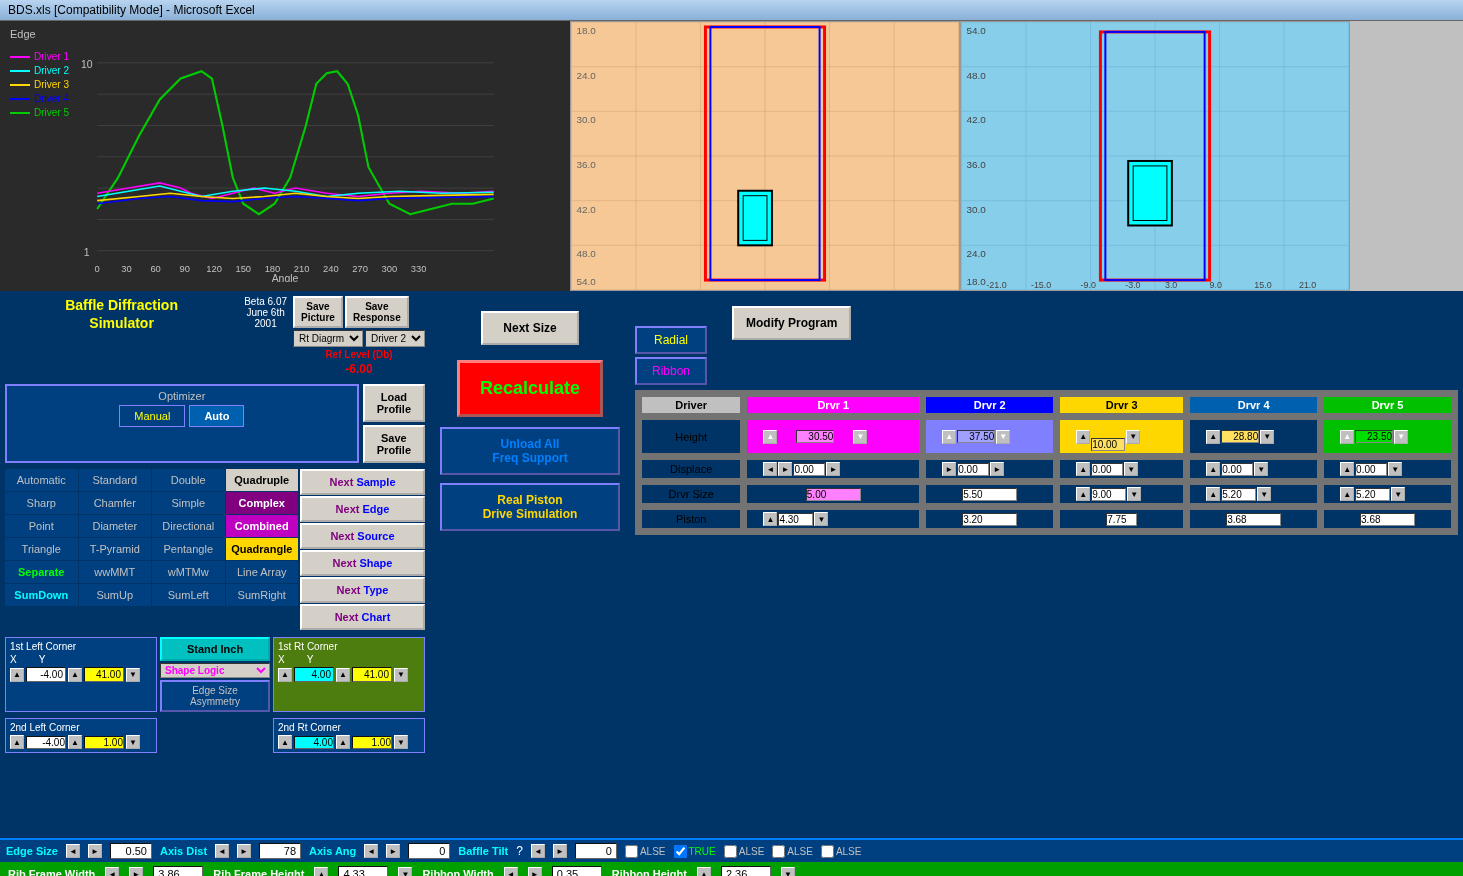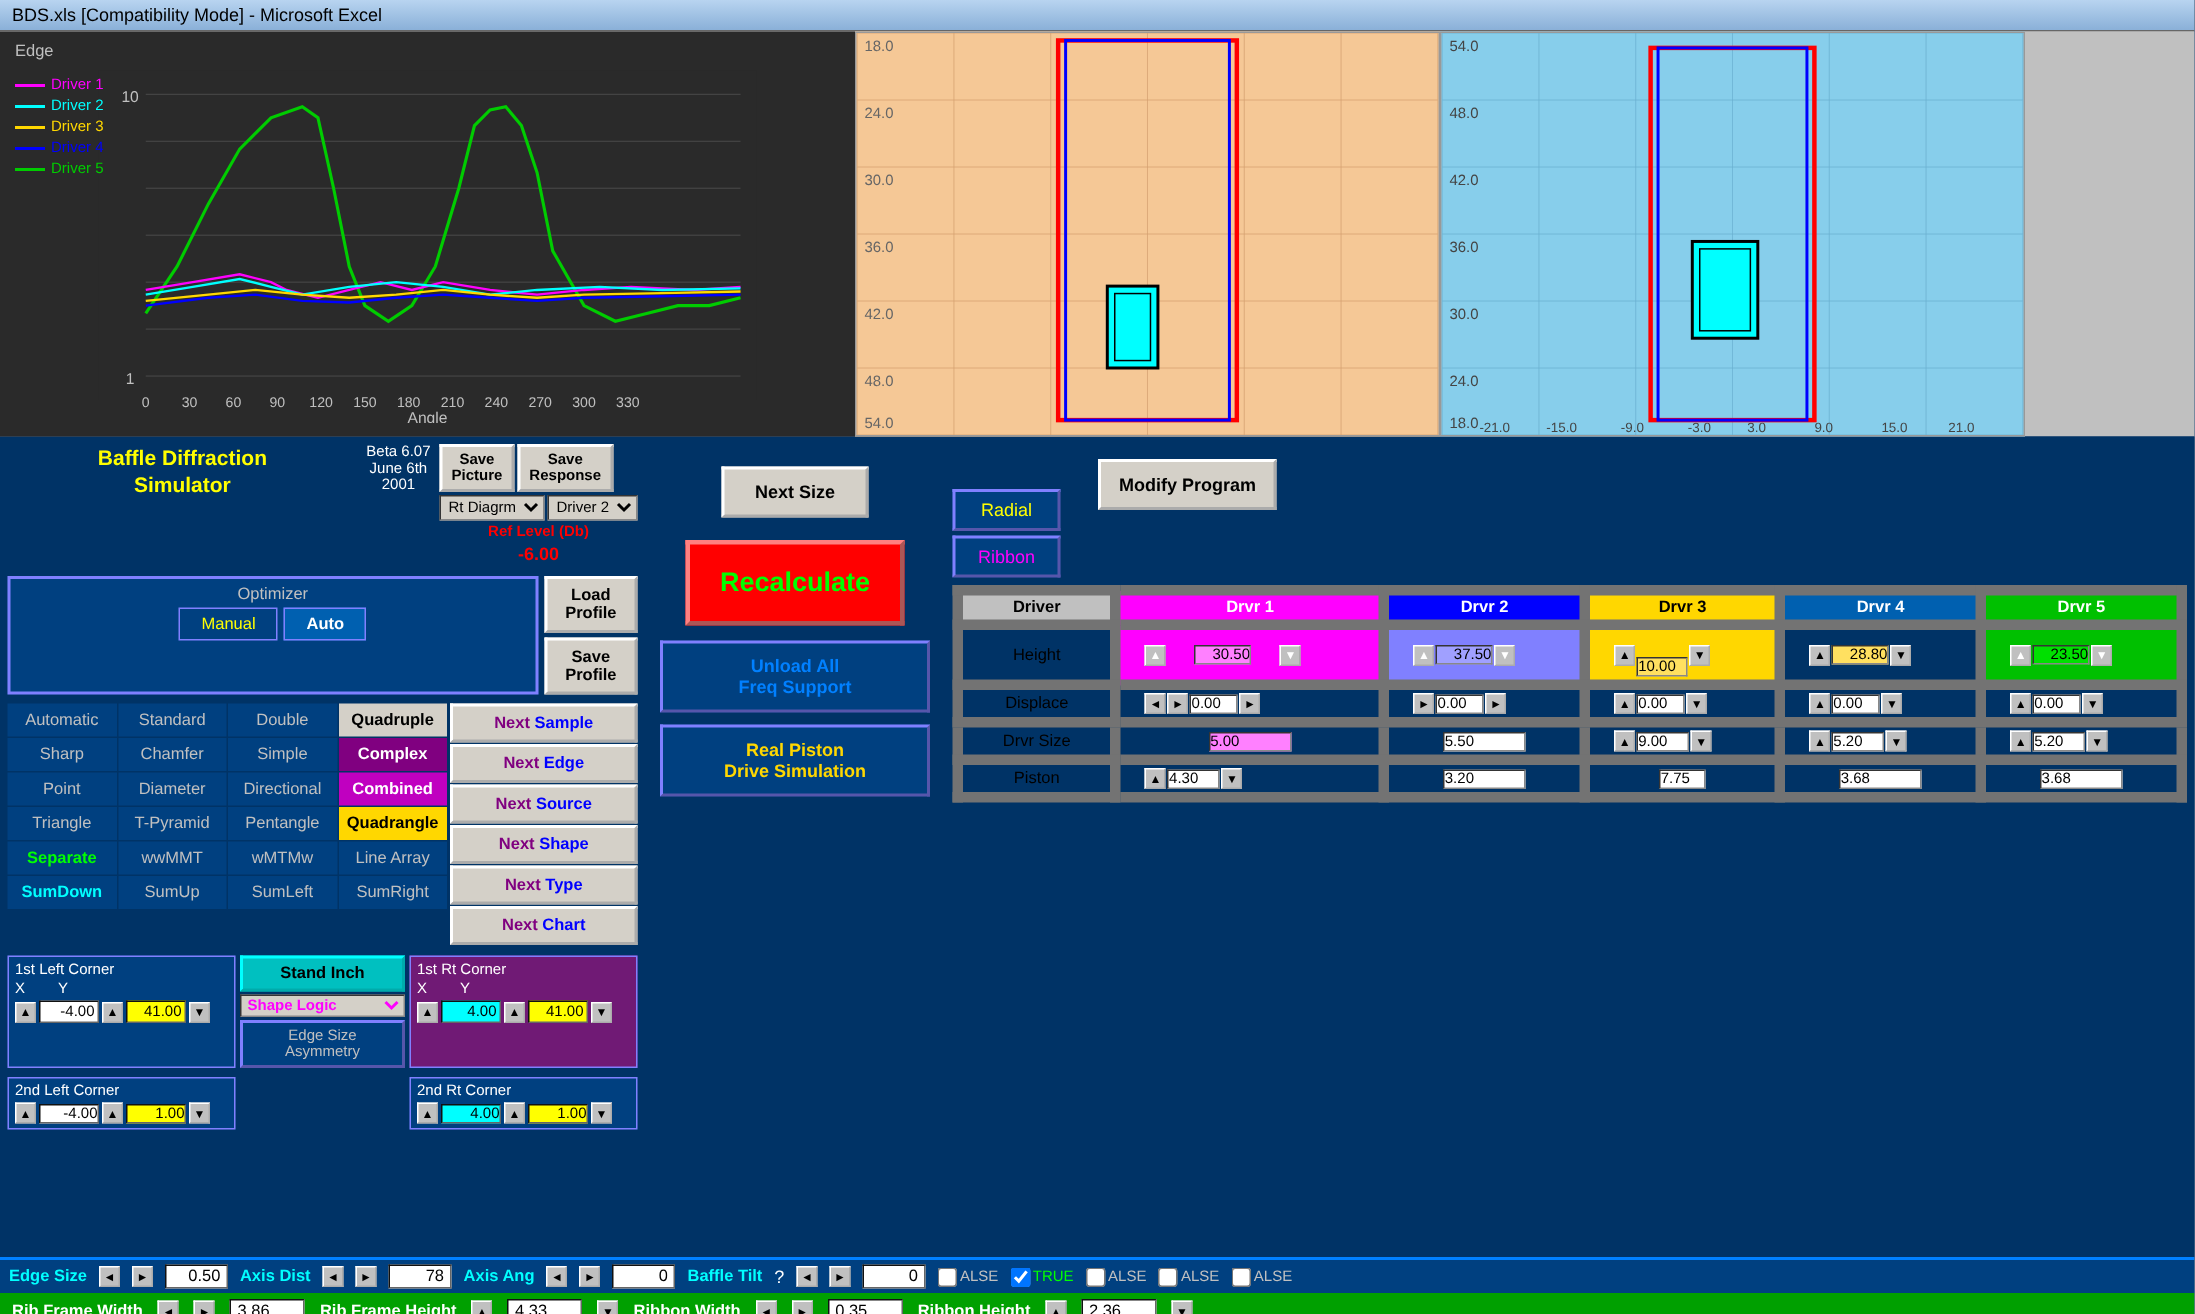--- a/index.html
+++ b/index.html
@@ -548,21 +548,21 @@
         </div>
 
         <div style="display:flex; flex-direction:column; gap:2px; width:110px;">
           <button style="background:#00c0c0; color:#000; border:2px outset #00ffff; padding:4px 4px; cursor:pointer; font-size:11px; font-weight:bold; text-align:center;">Stand Inch</button>
           <select style="font-size:10px; background:#d4d0c8; border:1px inset #888; color:#ff00ff; font-weight:bold;">
             <option>Shape Logic</option>
           </select>
           <button style="background:#004080; color:#c0c0c0; border:2px outset #8080ff; padding:3px 4px; cursor:pointer; font-size:10px; text-align:center;">Edge Size<br>Asymmetry</button>
         </div>
 
-        <div style="background:#701a75; border:1px solid #8080ff; padding:3px 4px; flex:1;">
+        <div style="background:#4d7c0f; border:1px solid #8080ff; padding:3px 4px; flex:1;">
           <div style="color:#fff; font-size:10px; margin-bottom:2px;">1st Rt Corner</div>
           <div style="display:flex; align-items:center; gap:2px; margin-bottom:2px;">
             <span style="color:#fff; font-size:10px;">X</span>
             <span style="color:#fff; font-size:10px; margin-left:20px;">Y</span>
           </div>
           <div style="display:flex; align-items:center; gap:2px;">
             <span class="spin-btn arrow-up"></span>
             <input type="text" class="corner-input" value="4.00" style="width: 40px; background: rgb(0, 255, 255); border: 1px inset rgb(102, 102, 102); font-size: 10px; text-align: right;">
             <span class="spin-btn arrow-up"></span>
             <input type="text" class="corner-input" value="41.00" style="width: 40px; background: rgb(255, 255, 0); border: 1px inset rgb(102, 102, 102); font-size: 10px; text-align: right;">

